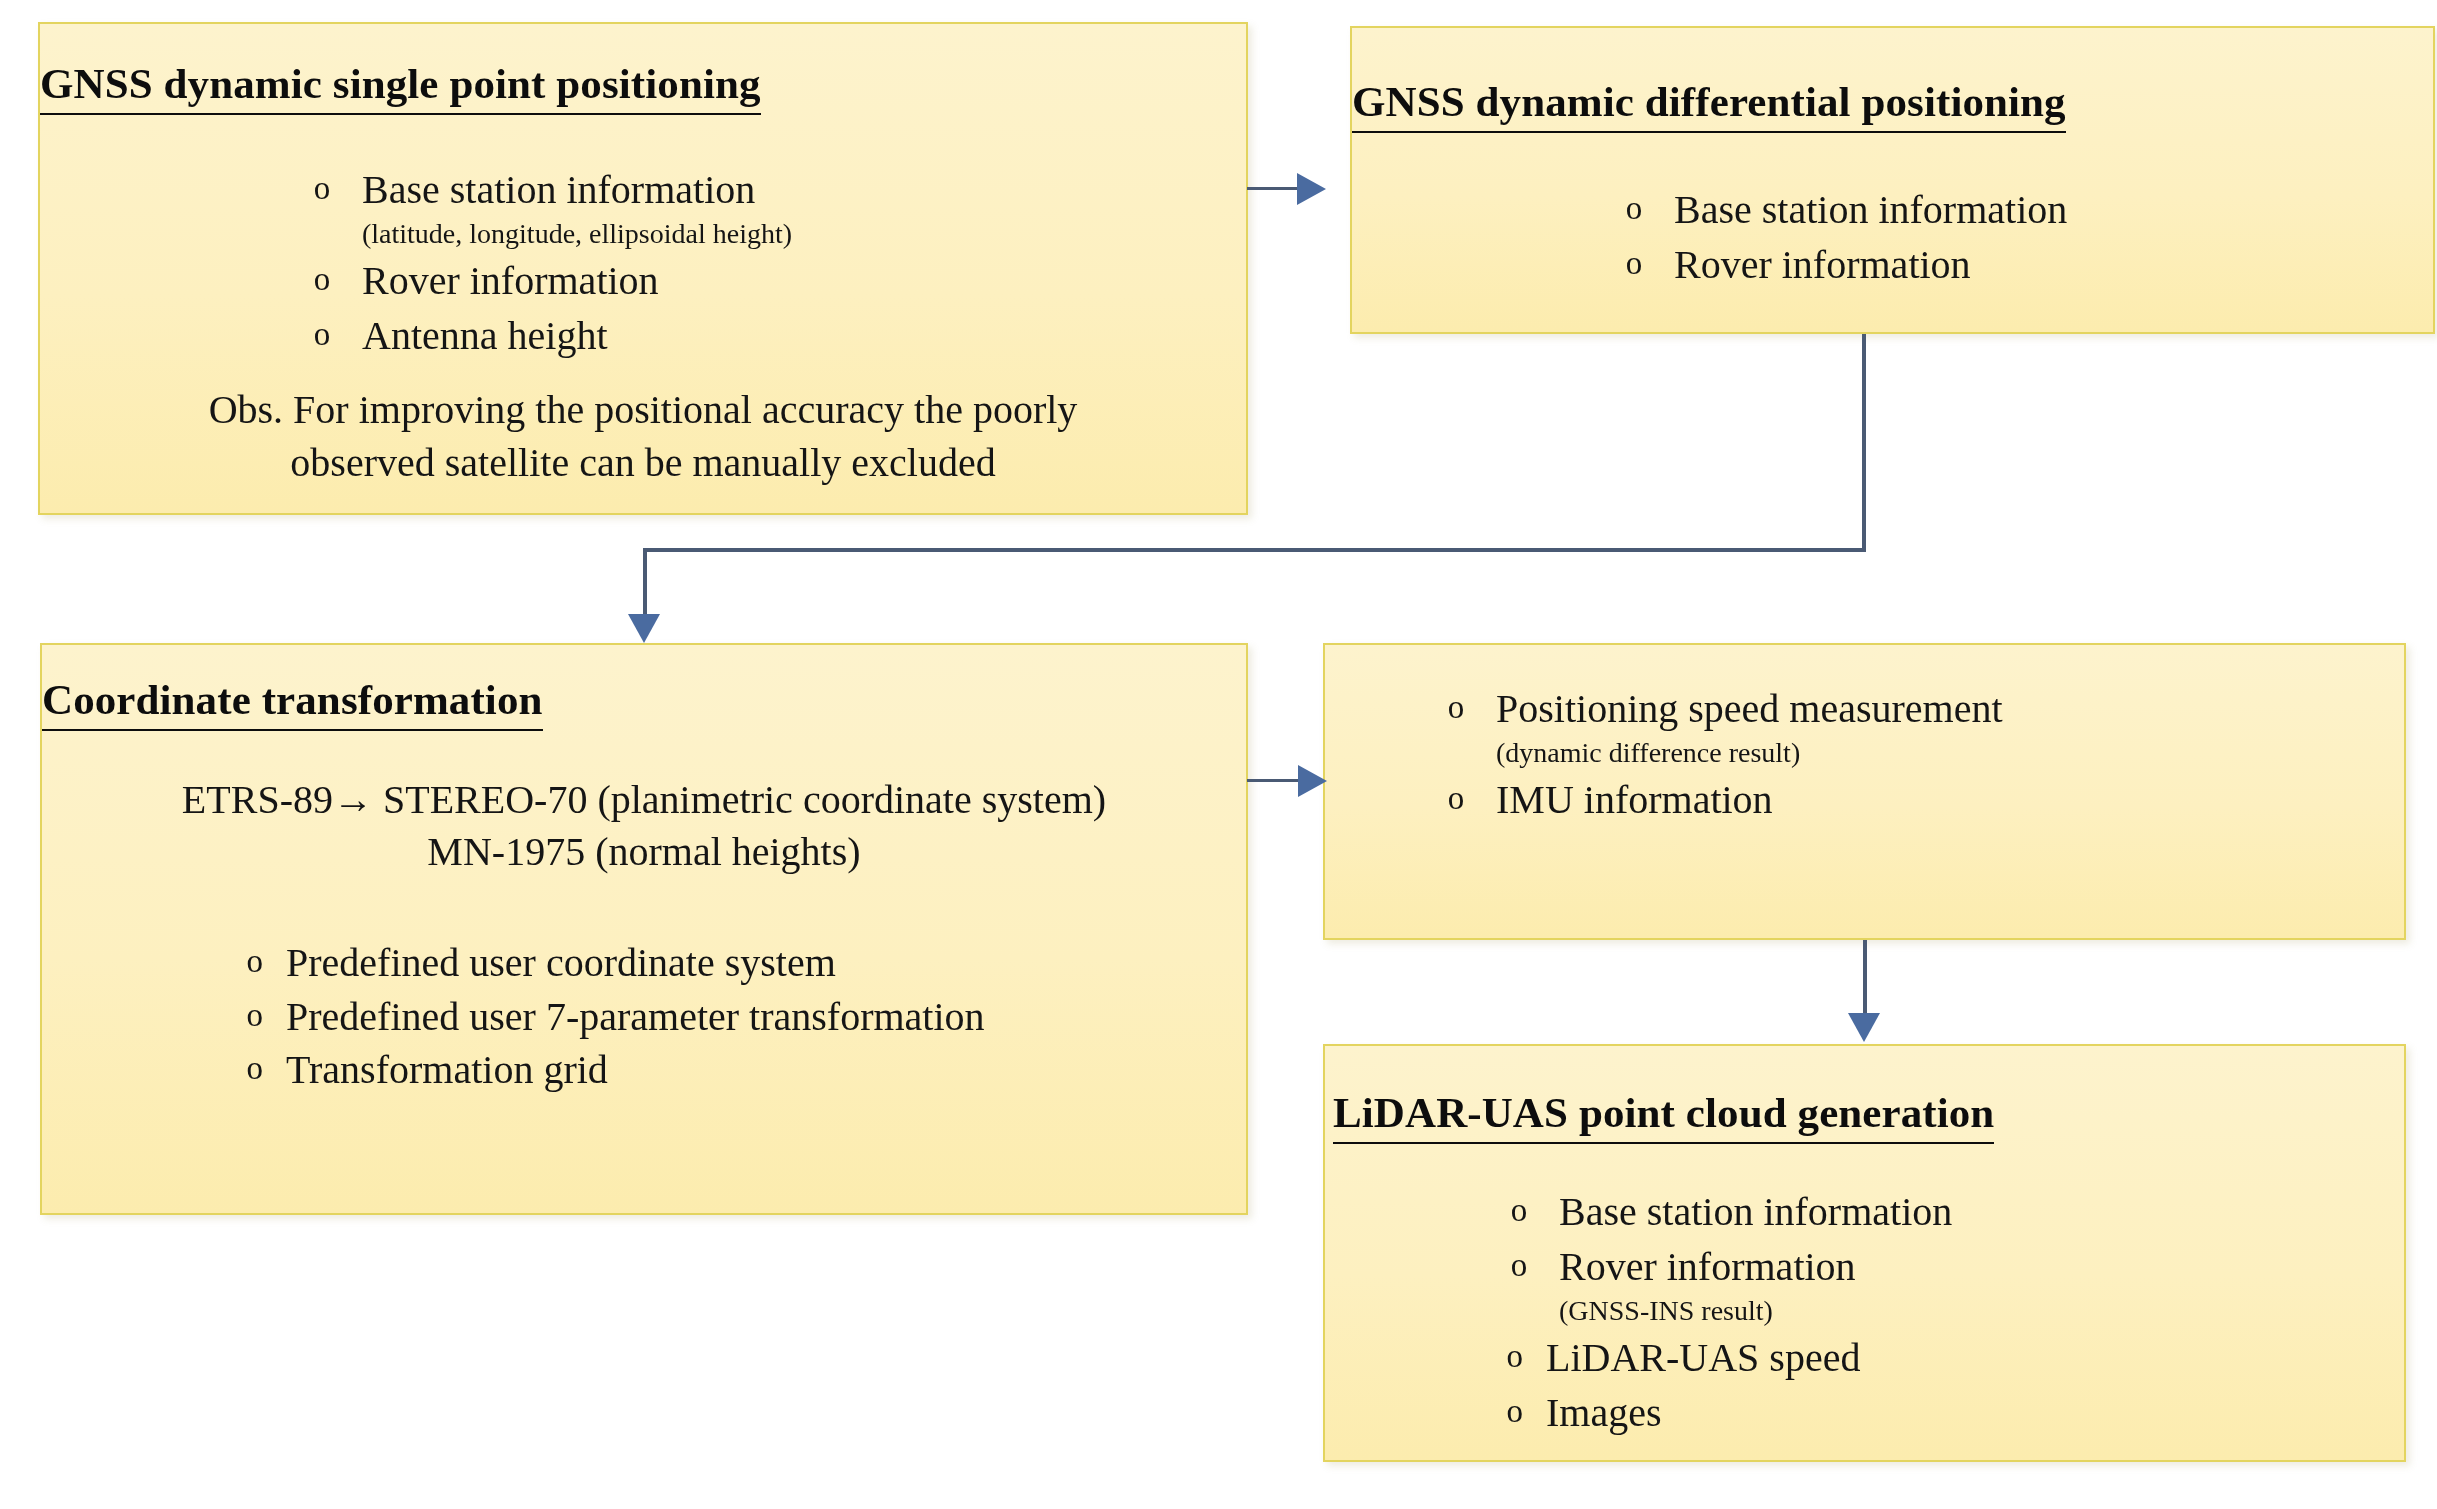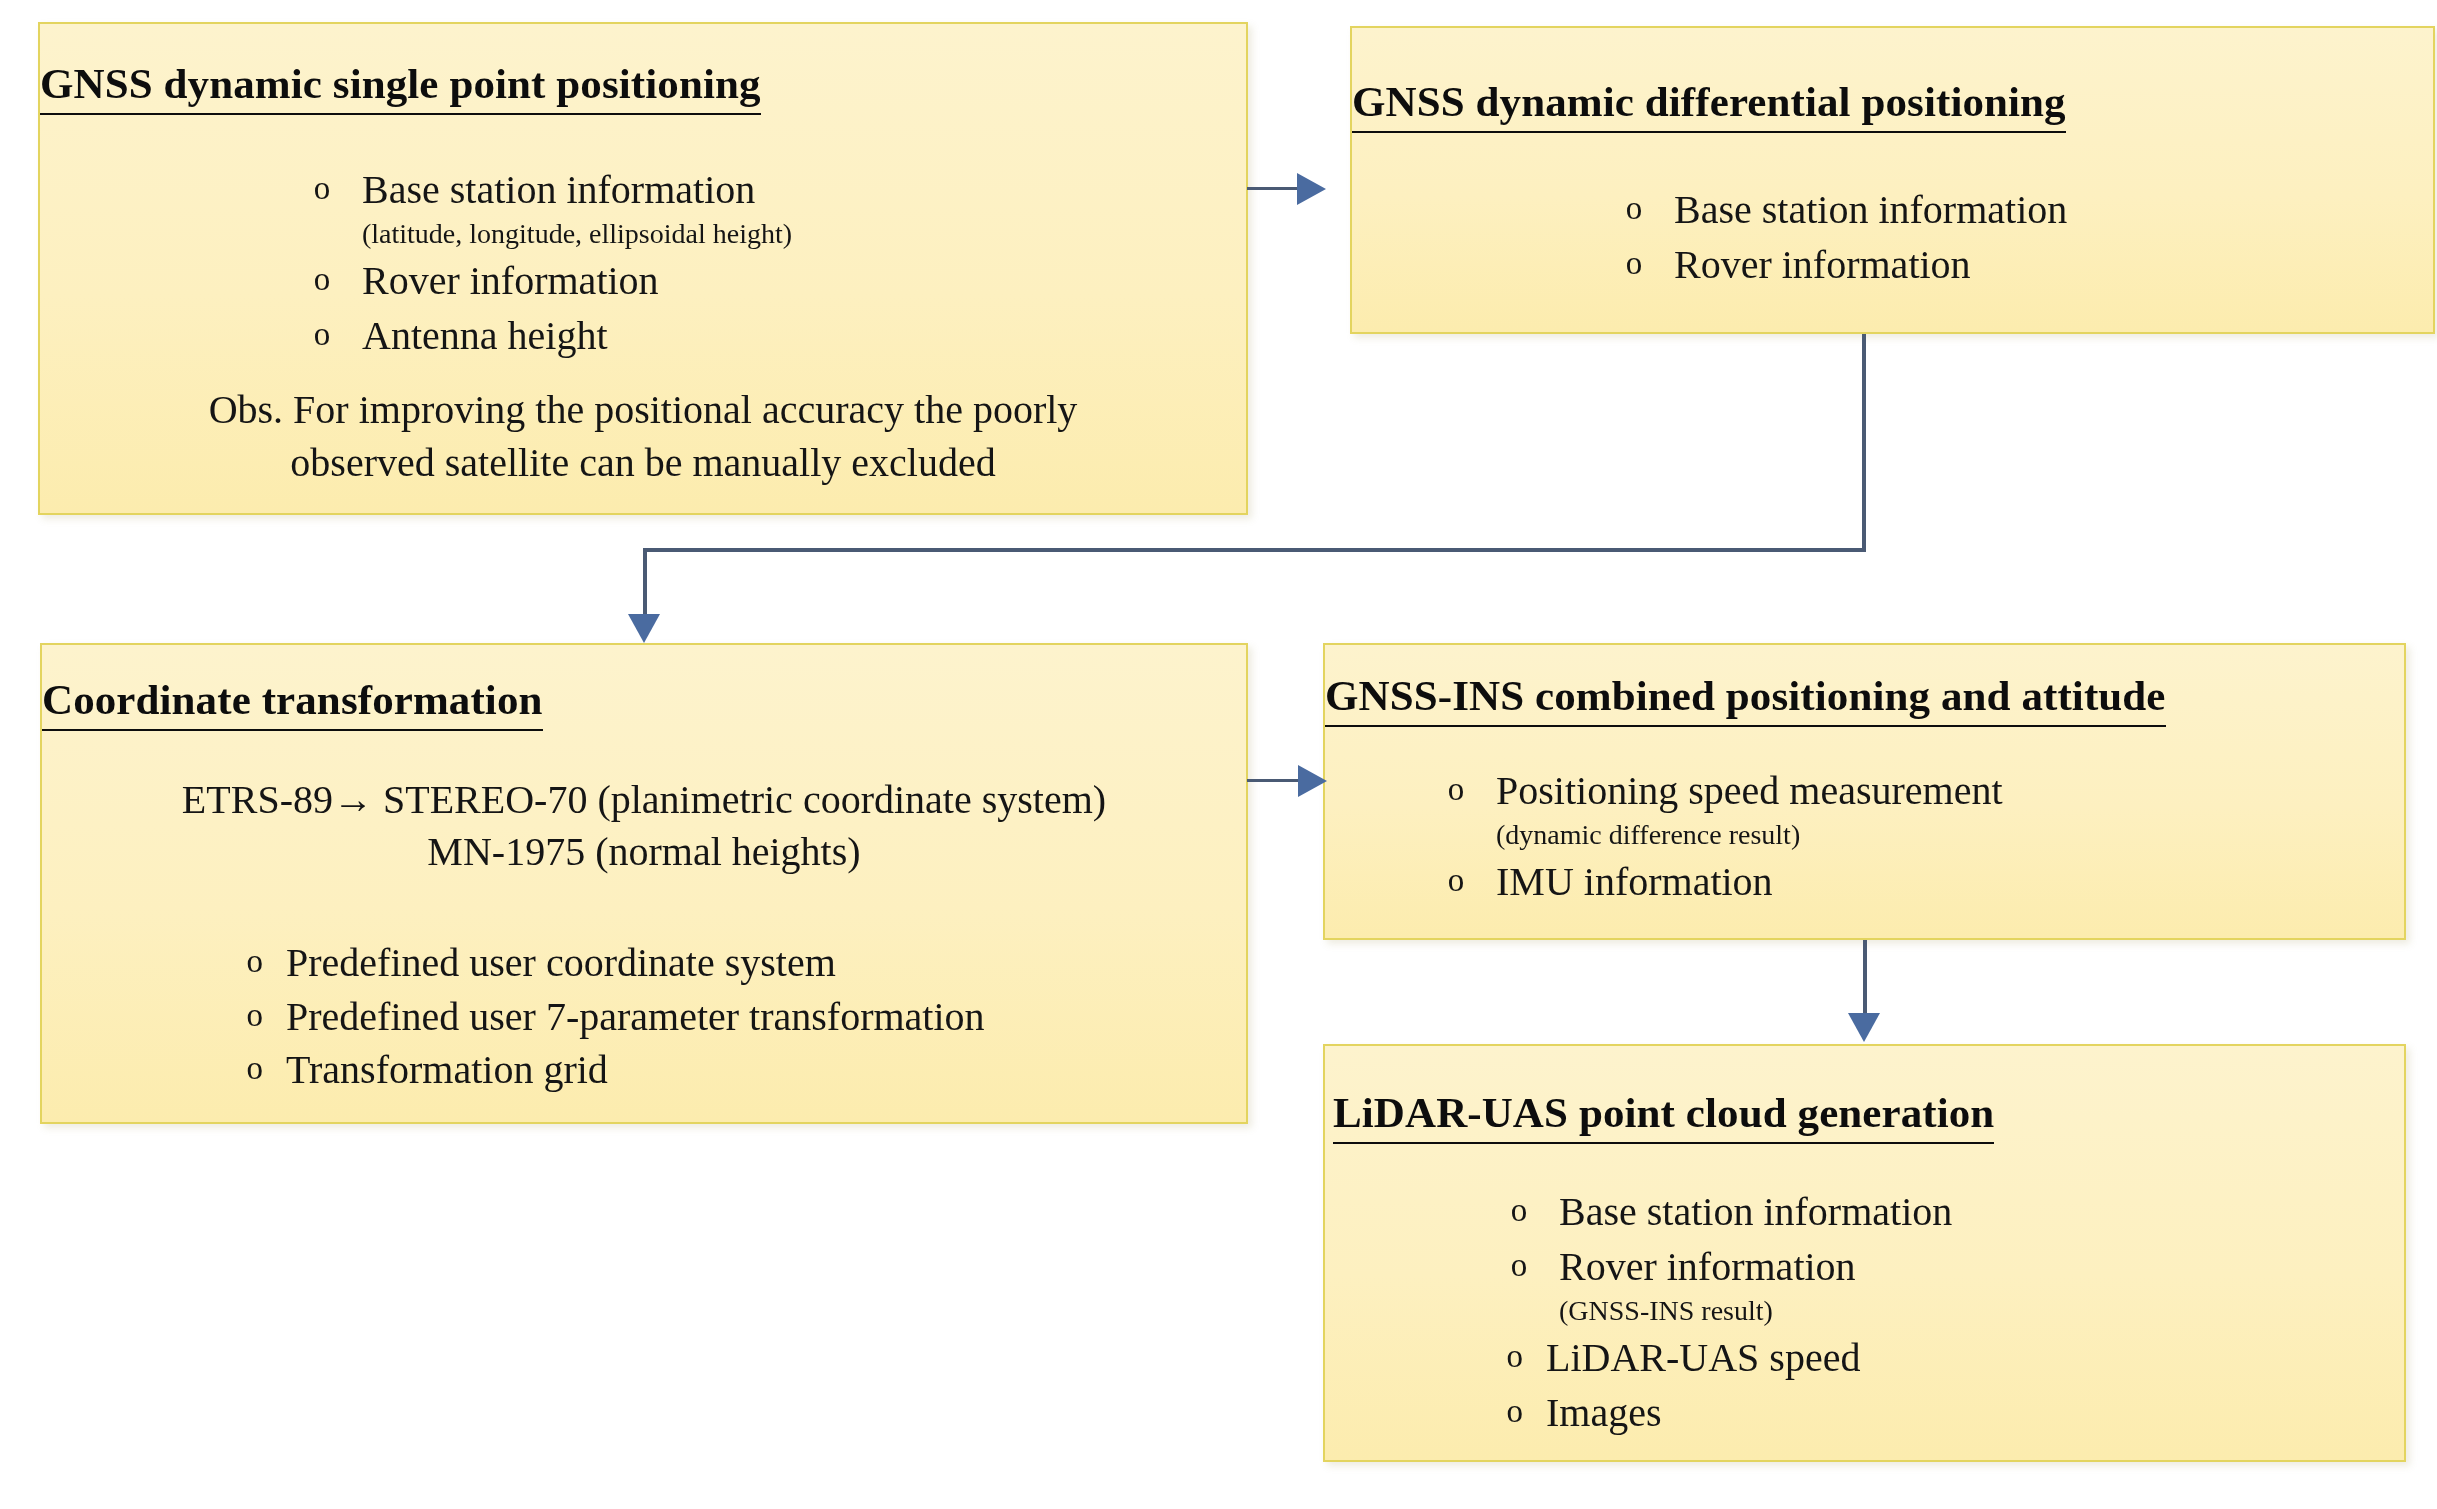--- a/index.html
+++ b/index.html
@@ -145,21 +145,21 @@
         <span class="marker">o</span>
         <span>Base station information</span>
       </li>
       <li>
         <span class="marker">o</span>
         <span>Rover information</span>
       </li>
     </ul>
   </div>
 
-  <div class="box" style="left:40px; top:643px; width:1208px; height:481px;">
+  <div class="box" style="left:40px; top:643px; width:1208px; height:572px;">
     <div class="box-title" style="margin-top:30px;">
       <span>Coordinate transformation</span>
     </div>
 
     <div class="plain center" style="margin-top:43px; padding:0 13px;">ETRS-89→ STEREO-70 (planimetric  coordinate  system)</div>
     <div class="plain center" style="padding:0 13px;">MN-1975 (normal heights)</div>
 
     <ul class="bullets tight" style="margin-top:58px; margin-left:203px;">
       <li>
         <span class="marker">o</span>
@@ -170,23 +170,20 @@
         <span>Predefined  user 7-parameter  transformation</span>
       </li>
       <li>
         <span class="marker">o</span>
         <span>Transformation  grid</span>
       </li>
     </ul>
   </div>
 
   <div class="box" style="left:1323px; top:643px; width:1083px; height:297px;">
-    <div class="box-title" style="margin-top:26px;">
-      <span>GNSS-INS combined positioning and attitude</span>
-    </div>
 
     <ul class="bullets" style="margin-top:38px; margin-left:117px;">
       <li>
         <span class="marker">o</span>
         <span>Positioning  speed  measurement</span>
         <span class="sub">(dynamic  difference  result)</span>
       </li>
       <li>
         <span class="marker">o</span>
         <span>IMU information</span>

